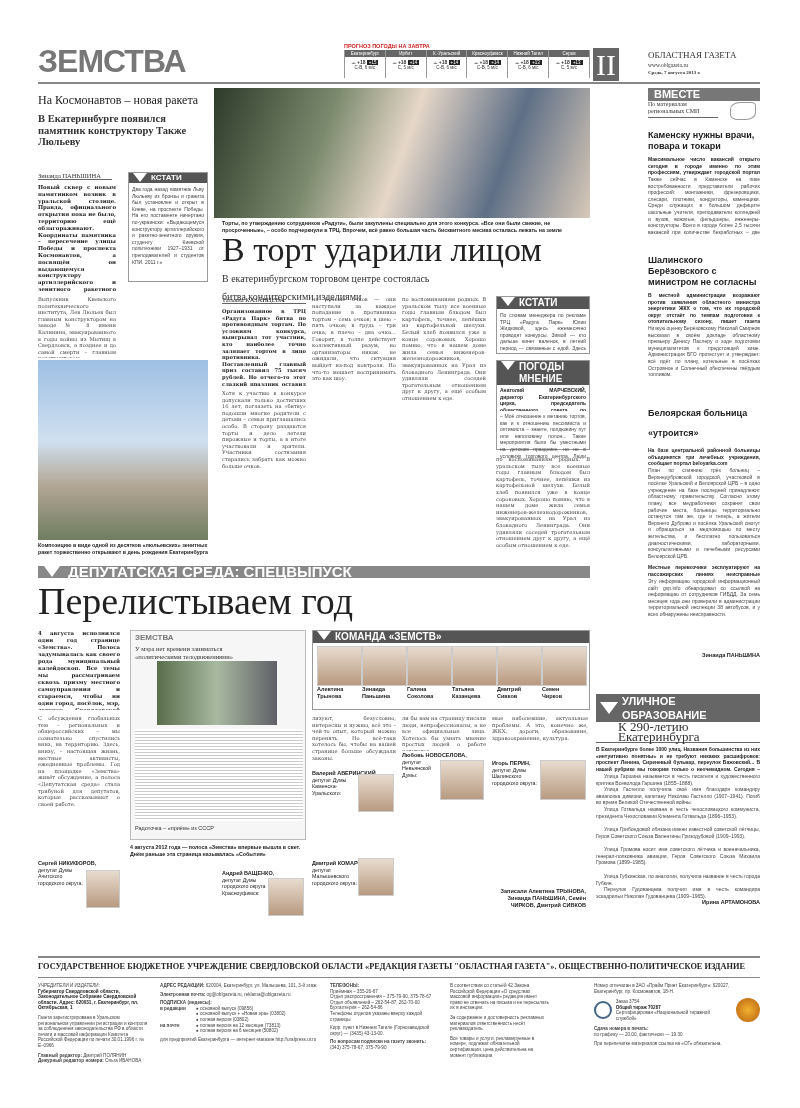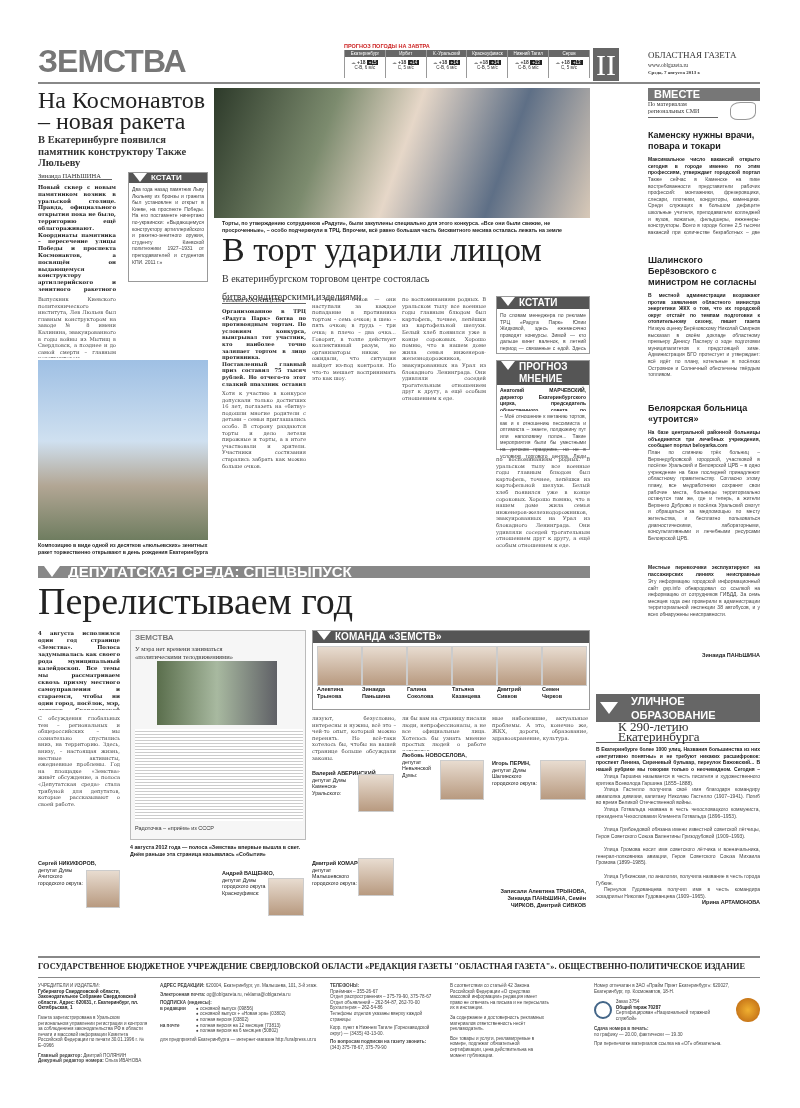--- a/index.html
+++ b/index.html
@@ -55,21 +55,21 @@
     </div>
   </div>
   <div class="abs serif" style="left:593px;top:48px;width:26px;height:33px;background:#666;color:#fff;font-size:30px;line-height:33px;text-align:center">II</div>
   <div class="abs serif" style="left:648px;top:50px;font-size:9px;color:#333">ОБЛАСТНАЯ ГАЗЕТА</div>
   <div class="abs serif" style="left:648px;top:62px;font-size:5.5px;color:#333">www.oblgazeta.ru</div>
   <div class="abs serif" style="left:648px;top:70px;font-size:5px;font-weight:bold;color:#333">Среда, 7 августа 2013 г.</div>
   <div class="abs hr" style="left:38px;top:82px;width:722px;height:2px;background:#888"></div>
 </div>
 
 <div class="abs" style="left:38px;top:90px;width:170px">
-  <div class="serif" style="font-size:24px;line-height:21px;color:#222">На Космонавтов – новая ракета</div>
+  <div class="serif" style="font-size:12px;line-height:21px;color:#222">На Космонавтов – новая ракета</div>
   <div class="serif" style="font-size:10.5px;line-height:11.5px;font-weight:bold;color:#333;margin-top:2px">В Екатеринбурге появился памятник конструктору Также Люльеву</div>
 </div>
 <div class="abs serif" style="left:38px;top:172px;width:74px;font-size:6.5px;border-bottom:1px solid #666;color:#333">Зинаида ПАНЬШИНА</div>
 <div class="abs txt bold" style="left:38px;top:184px;width:78px;height:110px;font-size:5.4px;line-height:6.8px">Новый сквер с новым памятником возник в уральской столице. Правда, официального открытия пока не было, территорию ещё облагораживают. Координаты памятника – пересечение улицы Победы и проспекта Космонавтов, а посвящён он выдающемуся конструктору артиллерийского и зенитного ракетного оружия Льву Люльеву (1908–1985 г.).</div>
 <div class="abs" style="left:128px;top:172px;width:80px;height:110px;border:1px solid #999">
   <div class="boxhead" style="font-size:8px;line-height:10px">КСТАТИ</div>
   <div class="txt sans" style="padding:3px;height:98px">Два года назад памятник Льву Люльеву из бронзы и гранита был установлен и открыт в Киеве, на проспекте Победы. На его постаменте начертано по-украински: «Выдающемуся конструктору артиллерийского и ракетно-зенитного оружия, студенту Киевской политехники 1927–1931 от преподавателей и студентов КПИ. 2011 г.»</div>
 </div>
 <div class="abs txt" style="left:38px;top:296px;width:78px;height:62px">Выпускник Киевского политехнического института, Лев Люльев был главным конструктором на заводе № 8 имени Калинина, эвакуированного в годы войны из Мытищ в Свердловск, а позднее и до самой смерти – главным конструктором знаменитого свердловского КБ «Новатор», выпускающего зенитные ракетные комплексы. Под руководством Льва Люльева разработаны зенитные артиллерийские пушки, составившие практически всю зенитную артиллерию на вооружении Советской Армии в послевоенные годы.</div>
 <div class="abs photo" style="left:38px;top:360px;width:170px;height:180px;background:linear-gradient(#9fc0e4,#cfe0f0 45%,#b2a694 70%,#6f7d60)"></div>
@@ -82,21 +82,21 @@
 <div class="abs serif" style="left:222px;top:296px;width:84px;font-size:6.5px;border-bottom:1px solid #666;color:#333">Татьяна КАЗАНЦЕВА</div>
 <div class="abs txt bold" style="left:222px;top:308px;width:84px;height:78px">Организованное в ТРЦ «Радуга Парк» битва по противоядным тортам. По условиям конкурса, выигрывал тот участник, кто наиболее точно заляпает тортом в лицо противника. Поставленный главный приз составил 75 тысяч рублей. Но отчего-то этот сладкий праздник оставил горький привкус.</div>
 <div class="abs txt" style="left:222px;top:390px;width:84px;height:168px">Хотя к участию в конкурсе допускали только достигших 16 лет, поглазеть на «битву» подошли многие родители с детьми – семьи приглашались особо. В сторону раздаются торты и дело летели пирожные и торты, а в итоге участвовали и зрители. Участники состязания старались забрать как можно больше очков.</div>
 <div class="abs txt" style="left:312px;top:296px;width:84px;height:262px">но больше очков — они наступали за каждое попадание в противника тортом – семь очков; в шею – пять очков; в грудь – три очка; в плечо – два очка... Говорят, в толпе действует коллективный разум, но организаторы никак не ожидали, что ситуация выйдет из-под контроля. Но что-то мешает воспринимать это как шоу.</div>
 <div class="abs txt" style="left:402px;top:296px;width:84px;height:262px">по воспоминаниям родных. В уральском тылу все военные годы главным блюдом был картофель, точнее, лепёшки из картофельной шелухи. Белый хлеб появился уже в конце сороковых. Хорошо помню, что в нашем доме жила семья инженеров-железнодорожников, эвакуированных на Урал из блокадного Ленинграда. Они удивляли соседей трогательным отношением друг к другу, а ещё особым отношением к еде.</div>
 <div class="abs" style="left:496px;top:296px;width:94px;height:58px;border:1px solid #999">
   <div class="boxhead">КСТАТИ</div>
   <div class="txt sans" style="padding:3px;height:44px">По словам менеджера по рекламе ТРЦ «Радуга Парк» Юлии Жидковой, здесь ежемесячно проводят конкурсы. Зимой — кто дальше кинет валенок, в летний период — связанные с едой. Здесь уже поедали сосиски, метали торты, на август запланировано катание арбузов...</div>
 </div>
 <div class="abs" style="left:496px;top:360px;width:94px;height:90px;border:1px solid #999">
-  <div class="boxhead">ПРОГНОЗ МНЕНИЕ</div>
+  <div class="boxhead">ПОГОДЫ МНЕНИЕ</div>
   <div class="txt sans bold" style="padding:2px 3px 0;height:26px">Анатолий МАРЧЕВСКИЙ, директор Екатеринбургского цирка, председатель общественного совета по нравственности при областном Законодании:</div>
   <div class="txt sans" style="padding:2px 3px;height:48px">– Моё отношение к метанию тортов, как и к отношению пессимиста и оптимиста – знаете, полдюжину пут или наполовину полон... Такие мероприятия были бы уместными на детском празднике, но не в условиях торгового центра. Люди расходились в креме, а я, конечно, против.</div>
 </div>
 <div class="abs txt" style="left:496px;top:456px;width:94px;height:102px">по воспоминаниям родных. В уральском тылу все военные годы главным блюдом был картофель, точнее, лепёшки из картофельной шелухи. Белый хлеб появился уже в конце сороковых. Хорошо помню, что в нашем доме жила семья инженеров-железнодорожников, эвакуированных на Урал из блокадного Ленинграда. Они удивляли соседей трогательным отношением друг к другу, а ещё особым отношением к еде.</div>
 
 <div class="abs" style="left:648px;top:88px;width:112px">
   <div class="sans" style="background:#777;color:#fff;font-weight:bold;font-size:11px;line-height:13px;padding-left:6px">ВМЕСТЕ</div>
   <div class="serif" style="font-size:6px;line-height:7px;color:#333;width:70px;border-bottom:1px solid #666;padding-bottom:2px">По материалам региональных СМИ</div>
   <span class="abs" style="left:82px;top:14px;width:26px;height:18px;border:1px solid #999;border-radius:40% 20% 40% 30%"></span>
 </div>
@@ -104,21 +104,21 @@
   <div class="sans" style="font-size:9px;line-height:11px;font-weight:bold;color:#222">Каменску нужны врачи, повара и токари</div>
   <div class="txt sans bold" style="margin-top:4px;height:20px">Максимальное число вакансий открыто сегодня в городе именно по этим профессиям, утверждает городской портал «Новый Каменск».</div>
   <div class="txt sans" style="height:60px">Также сейчас в Каменске на пике востребованности представители рабочих профессий: монтажники, фрезеровщики, слесари, плотники, кондукторы, каменщики. Среди служащих в большом дефиците школьные учителя, преподаватели колледжей и вузов, вожатые, фельдшеры, инженеры-конструкторы. Всего в городе более 2,5 тысячи вакансий при количестве безработных – две тысячи. Средний возраст соискателей 37 лет.</div>
 </div>
 <div class="abs" style="left:648px;top:255px;width:112px">
   <div class="sans" style="font-size:9px;line-height:11px;font-weight:bold;color:#222">Шалинского Берёзовского с министром не согласны</div>
   <div class="txt sans bold" style="margin-top:4px;height:33px">В местной администрации возражают против заявления областного министра энергетики ЖКХ о том, что их городской округ отстаёт по темпам подготовки к отопительному сезону, пишет газета «Золотая горка».</div>
   <div class="txt sans" style="height:80px">Низкую оценку Берёзовскому Николай Смирнов высказал в своём докладе областному премьеру Денису Паслеру о ходе подготовки муниципалитетов к предстоящей зиме. Администрация БГО протестует и утверждает: всё идёт по плану, котельные в посёлках Островное и Солнечный обеспечены твёрдым топливом.</div>
 </div>
 <div class="abs" style="left:648px;top:403px;width:112px">
-  <div class="sans" style="font-size:9px;line-height:11px;font-weight:bold;color:#222">Белоярская больница «утроится»</div>
+  <div class="sans" style="font-size:9px;line-height:20px;font-weight:bold;color:#222">Белоярская больница «утроится»</div>
   <div class="txt sans bold" style="margin-top:4px;height:20px">На базе центральной районной больницы объединятся три лечебных учреждения, сообщает портал beloyarka.com</div>
   <div class="txt sans" style="height:100px">План по слиянию трёх больниц – Верхнедубровской городской, участковой в посёлке Уральский и Белоярской ЦРБ – в одно учреждение на базе последней принадлежит областному правительству. Согласно этому плану, все медработники сохранят свои рабочие места, больницы территориально останутся там же, где и теперь, а жители Верхнего Дуброво и посёлка Уральский смогут и обращаться за медпомощью по месту жительства, и бесплатно пользоваться диагностическими, лабораторными, консультативными и лечебными ресурсами Белоярской ЦРБ.</div>
 </div>
 <div class="abs" style="left:648px;top:560px;width:112px">
   <div class="txt sans bold" style="margin-top:4px;height:14px">Местные перевозчики эксплуатируют на пассажирских линиях неисправные автобусы.</div>
   <div class="txt sans" style="height:74px">Эту информацию городской информационный сайт gvp.info обнародовал со ссылкой на информацию от сотрудников ГИБДД. За семь месяцев года они проверили в администрации территориальной инспекции 38 автобусов, и у всех обнаружены неисправности.</div>
   <div class="sans" style="font-size:5.5px;font-weight:bold;text-align:right;color:#222">Зинаида ПАНЬШИНА</div>
 </div>
 
 <div class="abs" style="left:38px;top:566px;width:552px;height:12px;background:#888">
@@ -205,21 +205,21 @@
 </div>
 <div class="abs face" style="left:540px;top:760px;width:46px;height:40px"></div>
 
 <div class="abs txt" style="left:312px;top:715px;width:84px;height:50px">лизуют, безусловно, интересны и нужны, всё это – чей-то опыт, который можно перенять. Но всё-таки хотелось бы, чтобы на вашей странице больше обсуждали законы.</div>
 <div class="abs txt" style="left:402px;top:715px;width:84px;height:36px">ли бы вам на страницу писали люди, непрофессионалы, а не все официальные лица. Хотелось бы узнать мнение простых людей о работе депутатов.</div>
 <div class="abs txt" style="left:492px;top:715px;width:96px;height:40px">мые наболевшие, актуальные проблемы. А это, конечно же, ЖКХ, дороги, образование, здравоохранение, культура.</div>
 <div class="abs txt" style="left:222px;top:860px;width:84px;height:0">С обсуждения глобальных тем – региональных и общероссийских – мы сознательно спустились вниз, на территорию. Здесь, внизу, – настоящая жизнь, местные активисты, ежедневные проблемы. Год на площадке «Земства» живёт обсуждение, а полоса «Депутатская среда» стала трибуной для депутатов, которые рассказывают о своей работе.</div>
 <div class="abs sans" style="left:500px;top:888px;width:86px;font-size:5.5px;line-height:7px;font-weight:bold;text-align:right;color:#222">Записали Алевтина ТРЫНОВА, Зинаида ПАНЬШИНА, Семён ЧИРКОВ, Дмитрий СИВКОВ</div>
 
 <div class="abs" style="left:596px;top:694px;width:164px;height:250px">
-  <div class="sans" style="background:#666;color:#fff;font-weight:bold;font-size:11px;line-height:14px;padding-left:35px">УЛИЧНОЕ ОБРАЗОВАНИЕ</div>
+  <div class="sans" style="background:#666;color:#fff;font-weight:bold;font-size:11px;line-height:14px;padding-left:26px">УЛИЧНОЕ ОБРАЗОВАНИЕ</div>
   <span class="abs" style="left:4px;top:8px;border-left:9px solid transparent;border-right:9px solid transparent;border-top:12px solid #fff"></span>
   <div class="serif" style="font-size:13px;line-height:10px;padding-left:22px;border-bottom:1px solid #666;color:#333">К 290-летию Екатеринбурга</div>
   <div class="txt sans bold" style="margin-top:3px;height:27px">В Екатеринбурге более 1000 улиц. Названия большинства из них «интуитивно понятны» и не требуют никаких расшифровок: проспект Ленина, Сиреневый бульвар, переулок Бажовский... В нашей рубрике мы говорим только о неочевидном. Сегодня – буква Г.</div>
   <div class="txt sans" style="height:13px;text-indent:8px">Улица Гаршина называется в честь писателя и художественного критика Всеволода Гаршина (1855–1888).</div>
   <div class="txt sans" style="height:20px;text-indent:8px">Улица Гастелло получила своё имя благодаря командиру авиаполка дивизии, капитану Николаю Гастелло (1907–1941). Погиб во время Великой Отечественной войны.</div>
   <div class="txt sans" style="height:20px;text-indent:8px">Улица Готвальда названа в честь чехословацкого коммуниста, президента Чехословакии Клемента Готвальда (1896–1953).</div>
   <div class="txt sans" style="height:20px;text-indent:8px">Улица Грибоедовой обязана имени известной советской лётчицы, Героя Советского Союза Валентины Гризодубовой (1909–1993).</div>
   <div class="txt sans" style="height:27px;text-indent:8px">Улица Громова носит имя советского лётчика и военачальника, генерал-полковника авиации, Героя Советского Союза Михаила Громова (1899–1985).</div>
   <div class="txt sans" style="height:13px;text-indent:8px">Улица Губкинская, по аналогии, получила название в честь города Губкин.</div>
   <div class="txt sans" style="height:13px;text-indent:8px">Переулок Гудованцева получил имя в честь командира эскадрильи Николая Гудованцева (1909–1965).</div>

